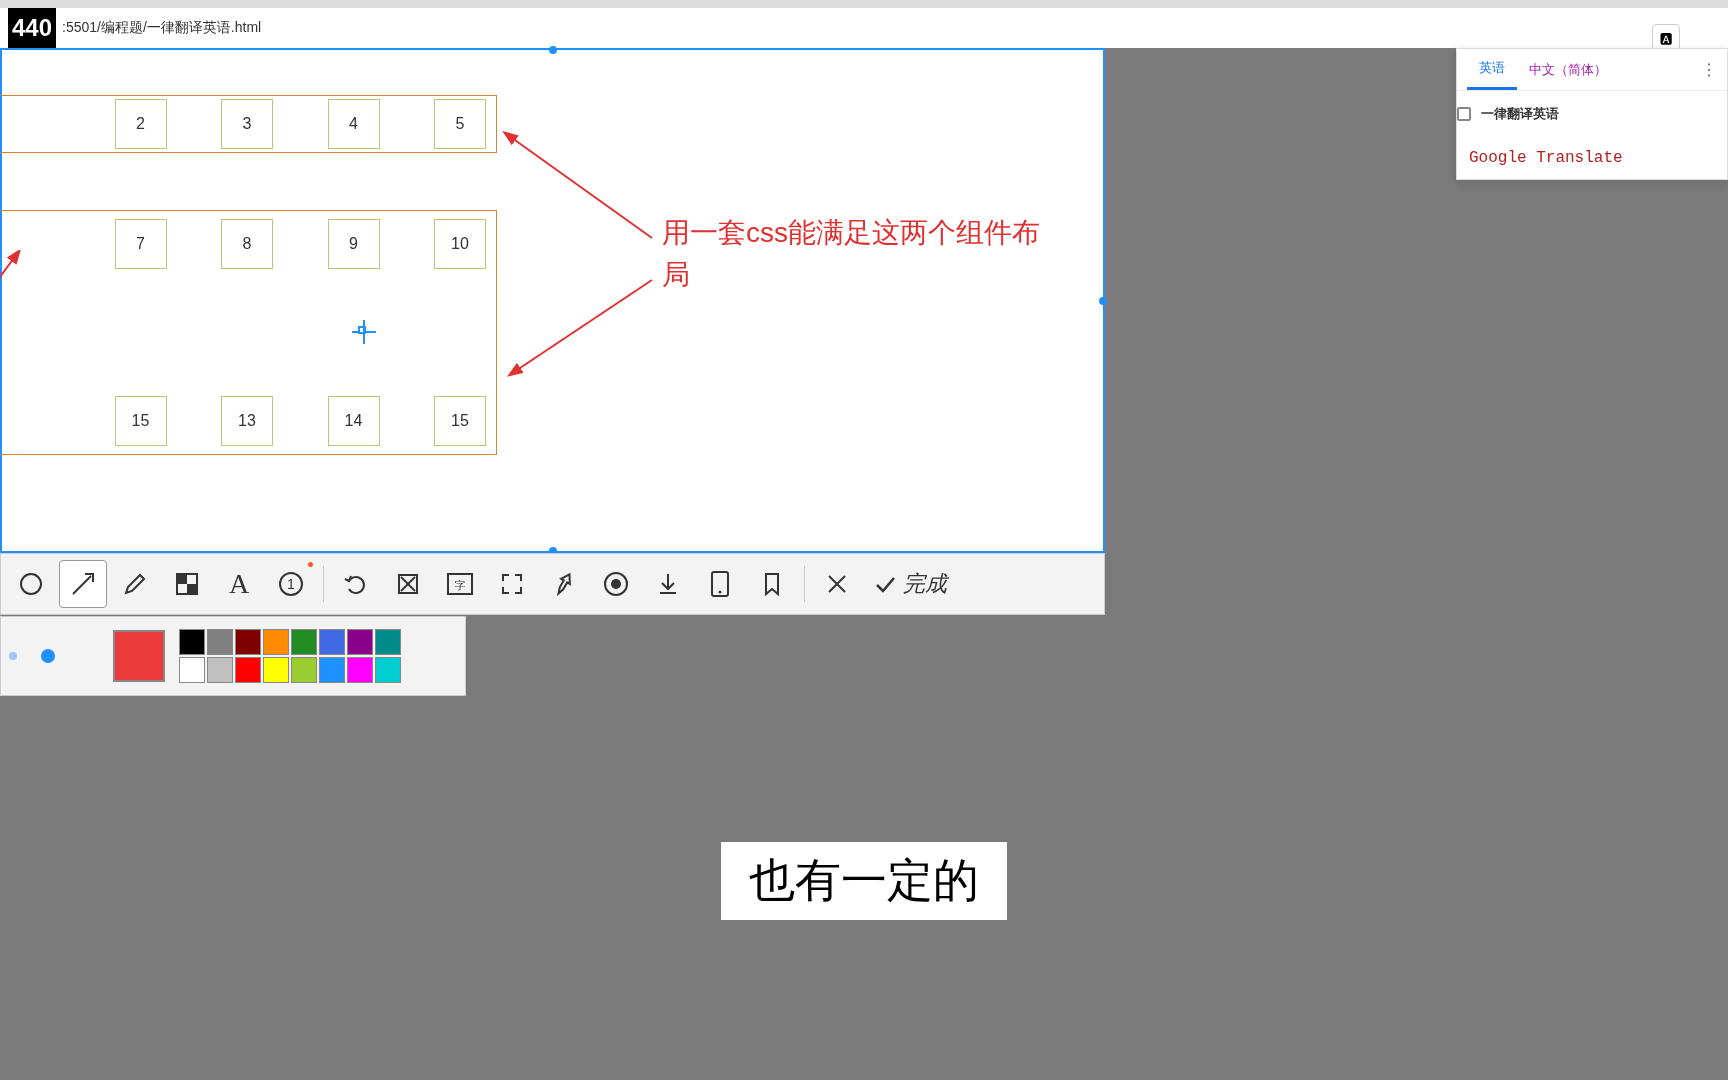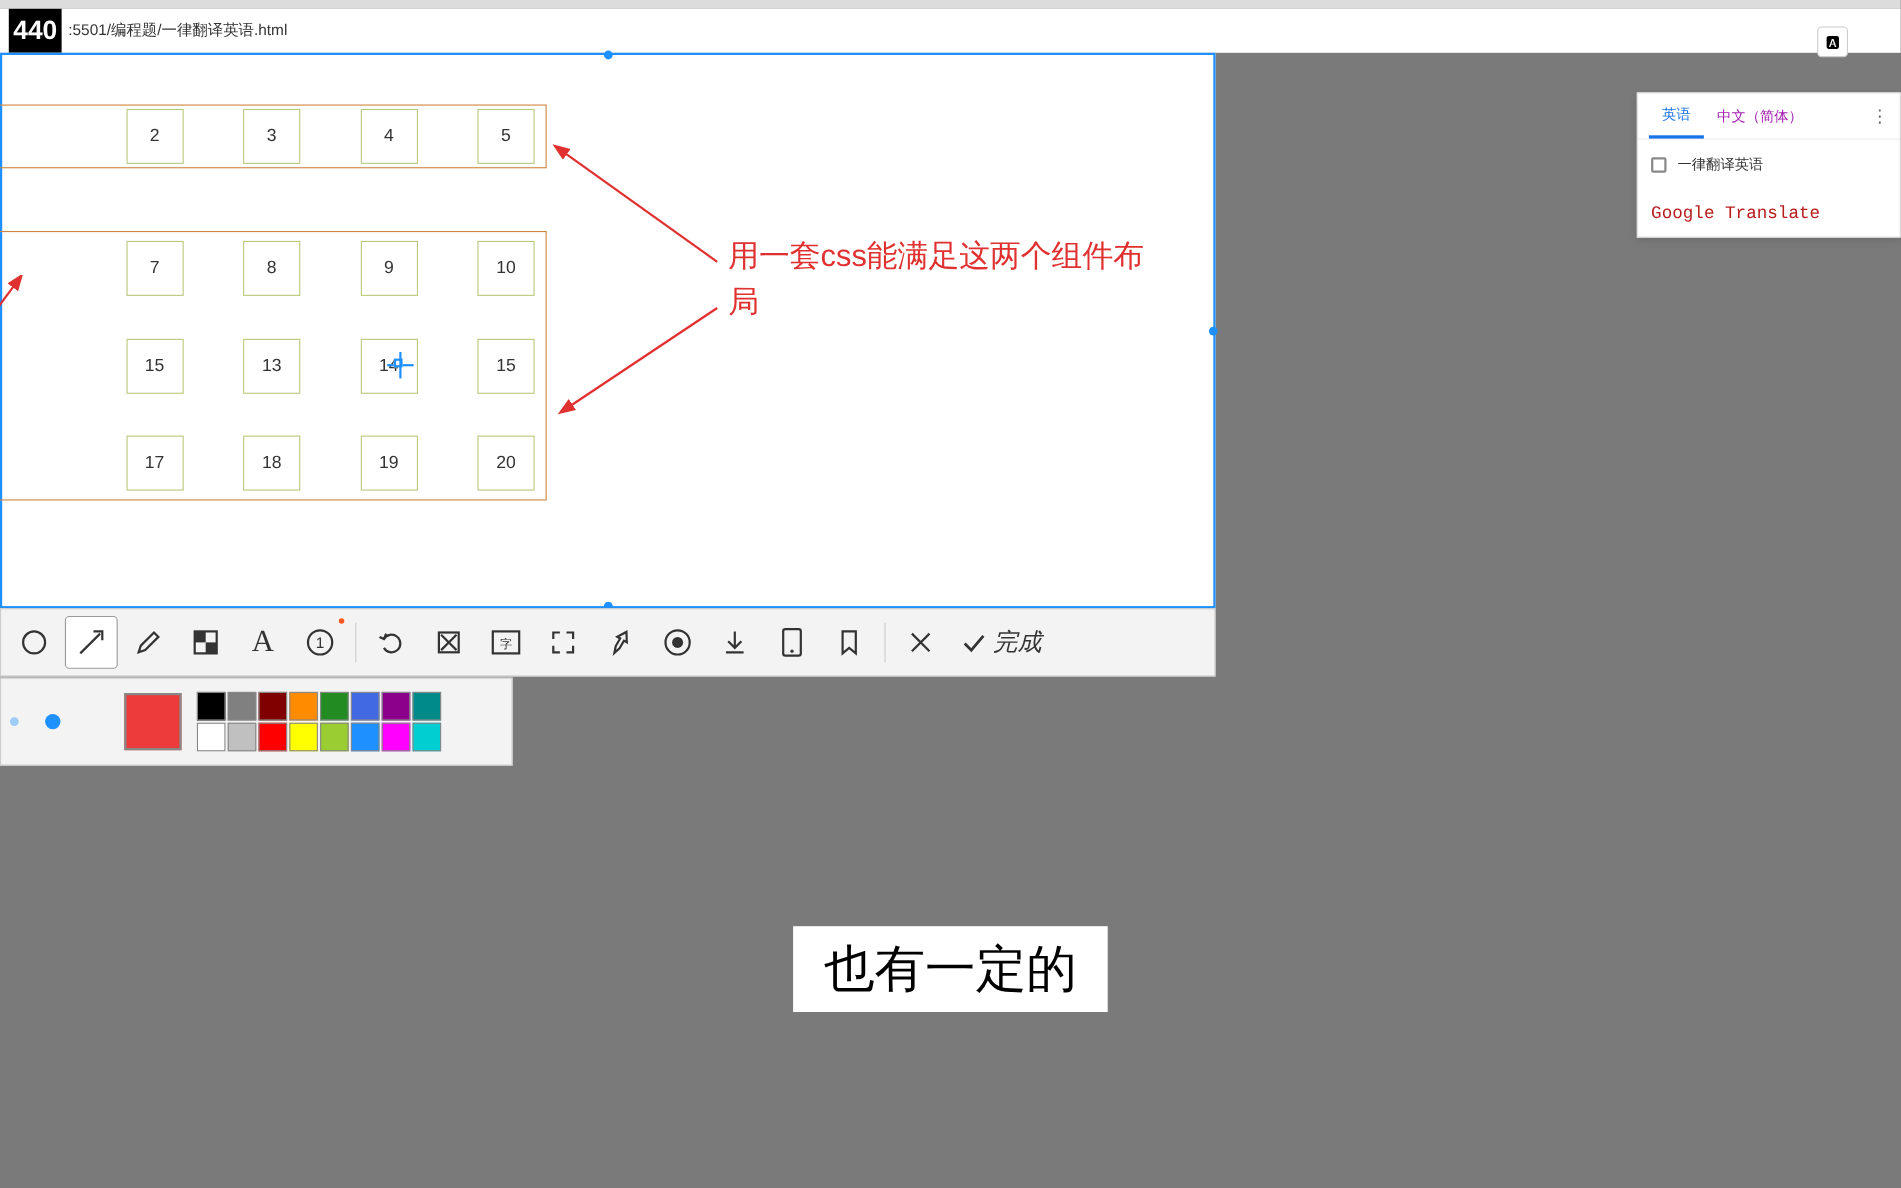--- a/index.html
+++ b/index.html
@@ -36,26 +36,25 @@
       padding: 6px 4px;
       font-size: 24px;
       margin-right: 6px;
     }
     
     
     .translate-panel {
       position: absolute;
       top: 48px;
       right: 0;
-      width: 240px;
+      width: 272px;
       background: #fff;
       border: 1px solid #ddd;
       box-shadow: 0 2px 8px rgba(0,0,0,0.15);
       z-index: 100;
-      margin-top: 36px;
     }
     .translate-tabs {
       display: flex;
       align-items: center;
       border-bottom: 1px solid #eee;
       padding: 0 10px;
     }
     .translate-tabs .tab {
       padding: 10px 12px;
       font-size: 13px;
@@ -68,23 +67,24 @@
     }
     .translate-tabs .menu-dots {
       margin-left: auto;
       color: #666;
       font-size: 16px;
       cursor: pointer;
     }
     .translate-option {
       display: flex;
       align-items: center;
-      padding: 14px 12px;
+      padding: 14px 0;
       font-size: 13px;
       color: #333;
+      font-weight: bold;
     }
     .translate-option .checkbox {
       width: 14px;
       height: 14px;
       border: 2px solid #888;
       border-radius: 2px;
       margin-right: 10px;
     }
     .translate-footer {
       padding: 12px;
@@ -376,27 +376,20 @@
       <div class="cell">8</div>
       <div class="cell">9</div>
       <div class="cell">10</div>
     </div>
     <div class="row">
       <div class="cell hidden"></div>
       <div class="cell">15</div>
       <div class="cell">13</div>
       <div class="cell">14</div>
       <div class="cell">15</div>
-    </div>
-    <div class="row">
-      <div class="cell hidden"></div>
-      <div class="cell">17</div>
-      <div class="cell">18</div>
-      <div class="cell">19</div>
-      <div class="cell">20</div>
     </div>
   </div>
 
   <svg class="arrow" style="top:78px;left:500px;" width="160" height="120">
     <defs>
         <marker id="ah1" markerWidth="10" markerHeight="10" refX="2" refY="3" orient="auto">
           <path d="M0,0 L0,6 L8,3 z" fill="#e03030"></path>
         </marker>
       </defs>
     <line x1="150" y1="110" x2="10" y2="10" stroke="#e03030" stroke-width="2" marker-end="url(#ah1)"></line>

